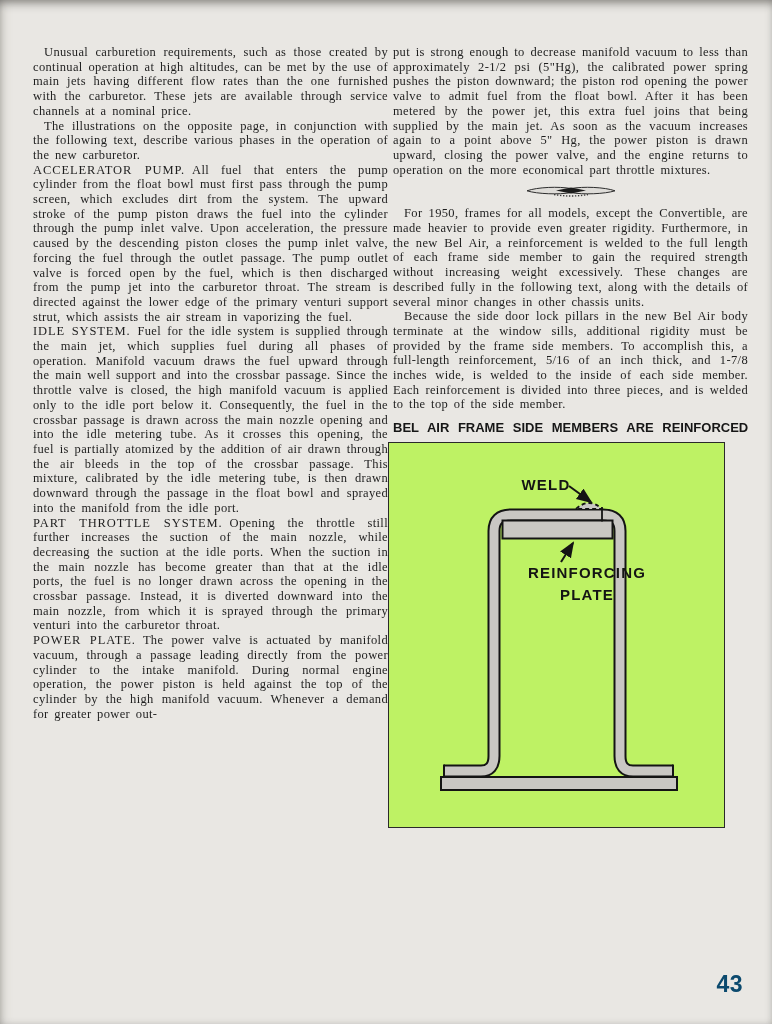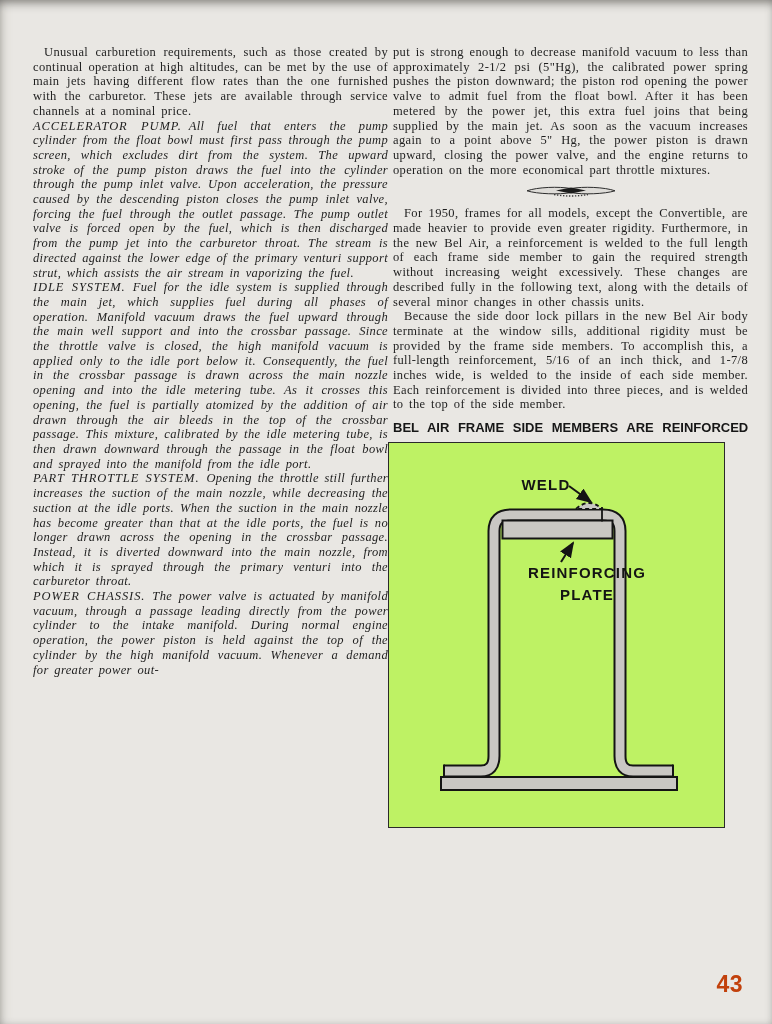--- a/index.html
+++ b/index.html
@@ -11,56 +11,57 @@
                inset 8px 0 12px -8px rgba(85,83,78,.40),
                inset -5px 0 10px -7px rgba(85,83,78,.25),
                inset 0 -4px 8px -6px rgba(85,83,78,.25);
   }
   .columns{position:absolute;left:33px;top:45px;right:24px;display:flex;gap:5px;}
   .col{flex:1;min-width:0;font-size:12.5px;line-height:14.7px;text-align:justify;
        letter-spacing:.35px;word-spacing:2.2px;}
   .col p{margin:0;}
   .indent{text-indent:11px;}
   .noindent{text-indent:0;}
-  .sp{margin-top:17px;font-style:italic;}
+  .sp{margin-top:17px;}
   .rh{letter-spacing:.9px;margin-right:7px;}
   .emblem{height:24px;margin:3px 0 2px;display:flex;align-items:center;justify-content:center;}
   .figheading{
     font-family:"Liberation Sans",sans-serif;font-weight:bold;font-size:13px;
     letter-spacing:0;word-spacing:5px;margin:9px 0 6px;white-space:nowrap;
     text-align:center;color:#161616;
   }
   .figbox{
     width:337px;height:386px;margin-left:-5px;box-sizing:border-box;
     background:#bef264;border:1.6px solid #2a2a2a;
   }
   .figbox svg{display:block;}
   .pagenum{
     position:absolute;right:29px;top:971px;
     font-family:"Liberation Sans",sans-serif;font-weight:bold;font-size:23px;
-    letter-spacing:.5px;color:#c2410c;
+    letter-spacing:.5px;color:#0c4a6e;
   }
   svg text{
     font-family:"Liberation Sans",sans-serif;font-weight:bold;
     fill:#141414;
   }
   .dlabel{font-size:15px;letter-spacing:1.2px;}
 </style>
 </head>
 <body>
 
 <div class="page">
   <div class="columns">
 
     <div class="col">
       <p class="indent"><span>Unusual carburetion requirements, such as those created by continual operation at high altitudes, can be met by the use of main jets having different flow rates than the one furnished with the carburetor. These jets are available through service channels at a nominal price.</span></p>
+      <p class="indent"><span>The illustrations on the opposite page, in conjunction with the following text, describe various phases in the operation of the new carburetor.</span></p>
       <p class="sp"><span class="rh">ACCELERATOR PUMP.</span><span>All fuel that enters the pump cylinder from the float bowl must first pass through the pump screen, which excludes dirt from the system. The upward stroke of the pump piston draws the fuel into the cylinder through the pump inlet valve. Upon acceleration, the pressure caused by the descending piston closes the pump inlet valve, forcing the fuel through the outlet passage. The pump outlet valve is forced open by the fuel, which is then discharged from the pump jet into the carburetor throat. The stream is directed against the lower edge of the primary venturi support strut, which assists the air stream in vaporizing the fuel.</span></p>
       <p class="sp"><span class="rh">IDLE SYSTEM.</span><span>Fuel for the idle system is supplied through the main jet, which supplies fuel during all phases of operation. Manifold vacuum draws the fuel upward through the main well support and into the crossbar passage. Since the throttle valve is closed, the high manifold vacuum is applied only to the idle port below it. Consequently, the fuel in the crossbar passage is drawn across the main nozzle opening and into the idle metering tube. As it crosses this opening, the fuel is partially atomized by the addition of air drawn through the air bleeds in the top of the crossbar passage. This mixture, calibrated by the idle metering tube, is then drawn downward through the passage in the float bowl and sprayed into the manifold from the idle port.</span></p>
       <p class="sp"><span class="rh">PART THROTTLE SYSTEM.</span><span>Opening the throttle still further increases the suction of the main nozzle, while decreasing the suction at the idle ports. When the suction in the main nozzle has become greater than that at the idle ports, the fuel is no longer drawn across the opening in the crossbar passage. Instead, it is diverted downward into the main nozzle, from which it is sprayed through the primary venturi into the carburetor throat.</span></p>
-      <p class="sp"><span class="rh">POWER CHASSIS.</span><span>The power valve is actuated by manifold vacuum, through a passage leading directly from the power cylinder to the intake manifold. During normal engine operation, the power piston is held against the top of the cylinder by the high manifold vacuum. Whenever a demand for greater power out-</span></p>
+      <p class="sp"><span class="rh">POWER PLATE.</span><span>The power valve is actuated by manifold vacuum, through a passage leading directly from the power cylinder to the intake manifold. During normal engine operation, the power piston is held against the top of the cylinder by the high manifold vacuum. Whenever a demand for greater power out-</span></p>
     </div>
 
     <div class="col">
       <p class="noindent"><span>put is strong enough to decrease manifold vacuum to less than approximately 2-1/2 psi (5"Hg), the calibrated power spring pushes the piston downward; the piston rod opening the power valve to admit fuel from the float bowl. After it has been metered by the power jet, this extra fuel joins that being supplied by the main jet. As soon as the vacuum increases again to a point above 5" Hg, the power piston is drawn upward, closing the power valve, and the engine returns to operation on the more economical part throttle mixtures.</span></p>
 
       <div class="emblem">
         <svg width="96" height="18" viewBox="0 0 96 18" aria-hidden="true">
           <path d="M48,5.6 C36,3.2 14,4.2 4,7.8 C14,11 36,11.8 48,9.6 C60,11.8 82,11 92,7.8 C82,4.2 60,3.2 48,5.6 Z" fill="#dedcd8" stroke="#2d2d2d" stroke-width="1"></path>
           <path d="M33,7.6 L48,4.4 L63,7.6 L48,10.6 Z" fill="#1c1c1c"></path>
           <path d="M31,11.5 Q48,14.5 65,11.5" fill="none" stroke="#3a3a3a" stroke-width="1.4" stroke-dasharray="1.4,1.6"></path>

